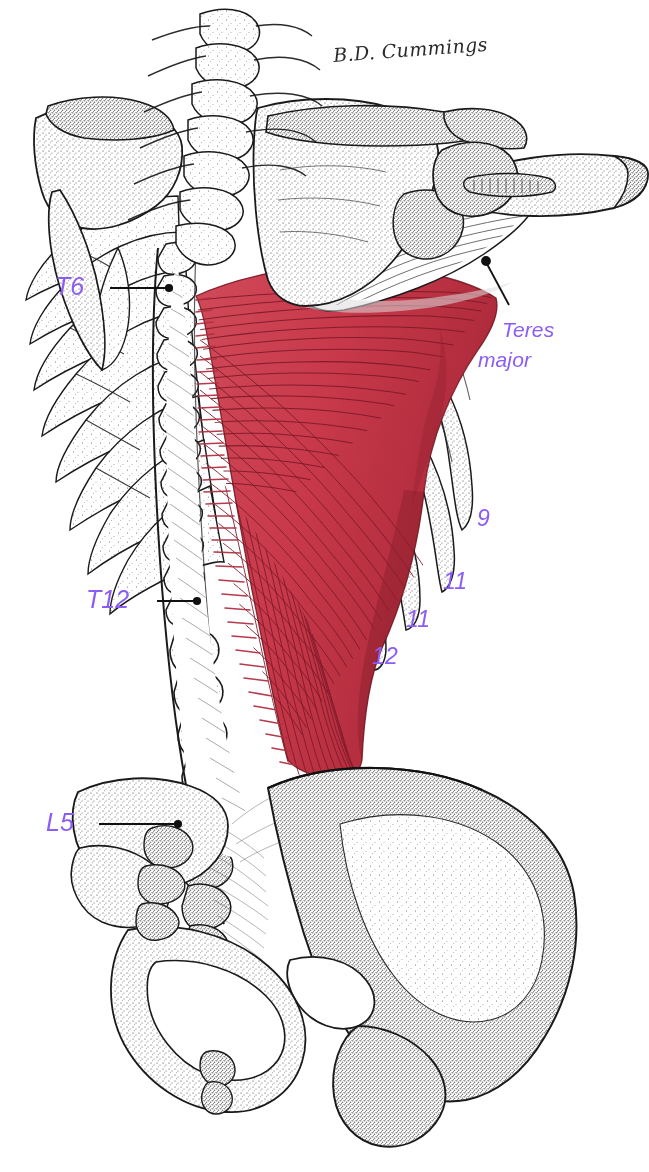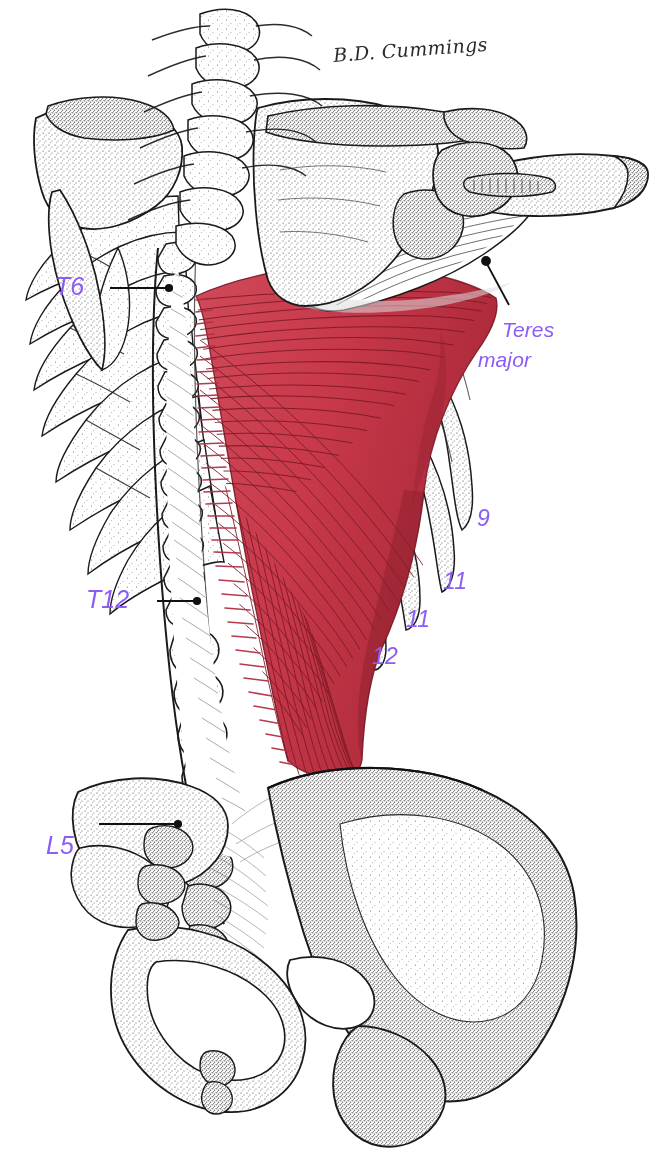--- a/index.html
+++ b/index.html
@@ -572,21 +572,21 @@
       <circle cx="486" cy="261" r="4"></circle>
     </g>
   </svg>
 
   <div class="signature" style="left:334px; top:44px;">B.D. Cummings</div>
 
   <div class="label lbl-vert" style="left:55px; top:272px;">T6</div>
 
   <div class="label lbl-vert" style="left:86px; top:585px;text-align:right;">T12</div>
 
-  <div class="label lbl-vert" style="left:46px; top:808px;margin-top:23px;">L5</div>
+  <div class="label lbl-vert" style="left:46px; top:808px;">L5</div>
 
   <div class="label lbl-rib" style="left:477px; top:506px;">9</div>
 
   <div class="label lbl-rib" style="left:443px; top:569px;">11</div>
 
   <div class="label lbl-rib" style="left:406px; top:607px;">11</div>
 
   <div class="label lbl-rib" style="left:372px; top:644px;text-align:right;">12</div>
 
   <div class="label lbl-muscle" style="left:502px; top:318px;">Teres</div>

